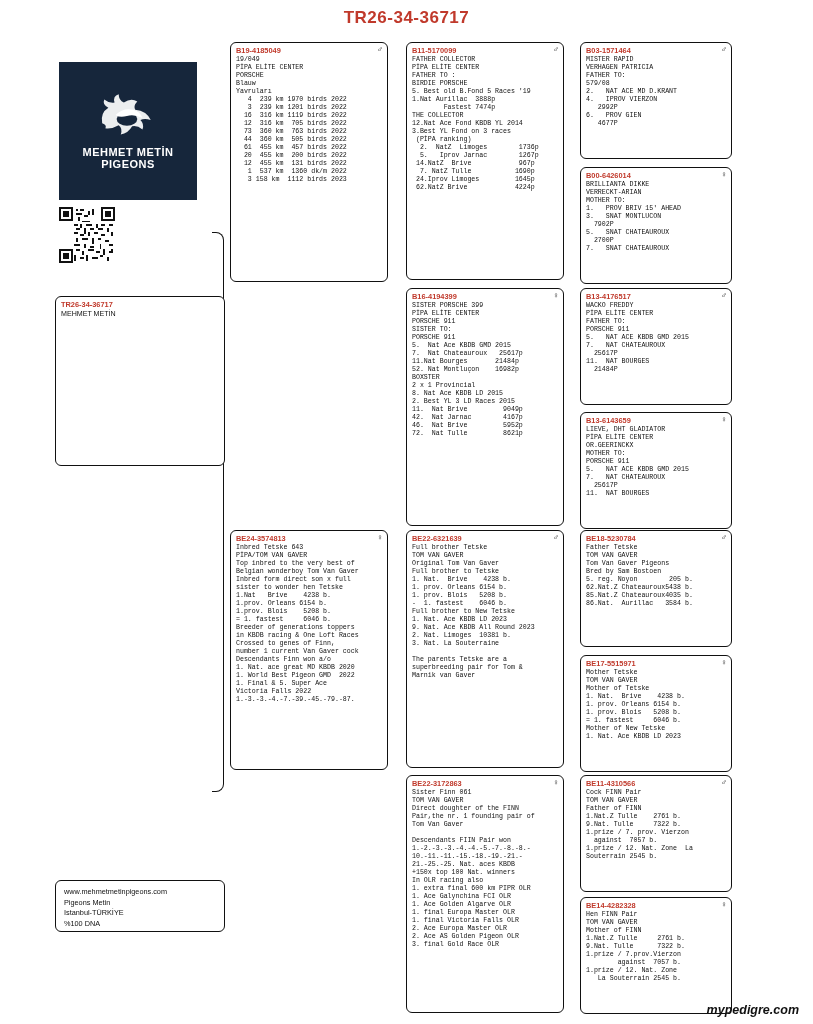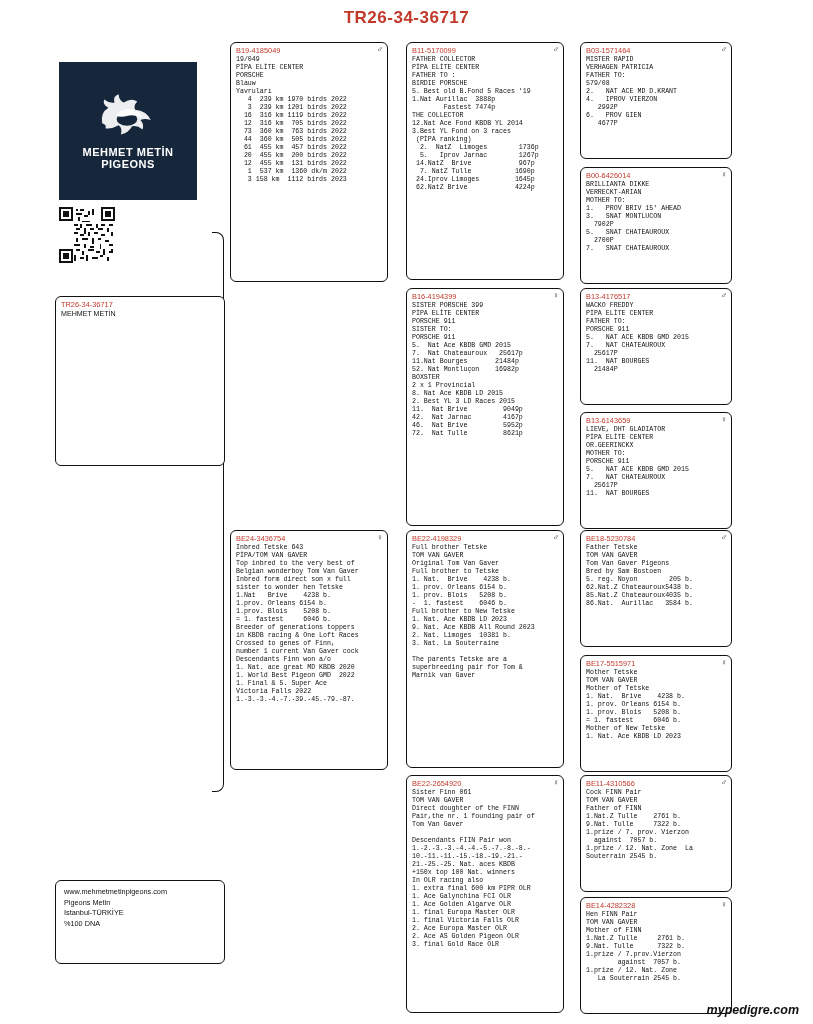--- a/index.html
+++ b/index.html
@@ -28,21 +28,21 @@
     border:1.2px solid #111;
     border-radius:6px;
     background:#fff;
     box-sizing:border-box;
     padding:3px 4px 2px 5px;
     overflow:hidden;
     line-height:1.22;
   }
   .ring{
     color:#c0392b;
-    font-weight:normal;
+    font-weight:bold;
     font-size:7.4px;
     display:inline-block;
   }
   .sex{
     float:right;
     font-size:8px;
     color:#111;
     line-height:1;
   }
   .body{
@@ -69,21 +69,21 @@
   .logo .ln2{font-size:11px;font-weight:bold;letter-spacing:.5px;text-align:right;}
   
   .qr{
     position:absolute;
     left:59px; top:207px;
     width:56px;height:56px;
   }
   .footerbox{
     position:absolute;
     left:55px; top:880px;
-    width:170px; height:84px;
+    width:170px; height:52px;
     border:1.2px solid #111;
     border-radius:6px;
     padding:6px 8px;
     box-sizing:border-box;
     font-size:7.3px;
     line-height:1.45;
   }
   .brand{
     position:absolute;
     right:14px; bottom:7px;
@@ -205,21 +205,21 @@
   44  360 km  505 birds 2022
   61  455 km  457 birds 2022
   20  455 km  200 birds 2022
   12  455 km  131 birds 2022
    1  537 km  1360 dk/m 2022
    3 158 km  1112 birds 2023</div>
 </div>
 
 <div class="card" style="left:230px;top:530px;width:158px;height:240px;">
   <span class="sex">♀</span>
-  <span class="ring">BE24-3436754</span>
+  <span class="ring">BE24-3574813</span>
   <div class="body mono">Inbred Tetske 643
 PİPA/TOM VAN GAVER
 Top inbred to the very best of
 Belgian wonderboy Tom Van Gaver
 Inbred form direct son x full
 sister to wonder hen Tetske
 1.Nat   Brive    4238 b.
 1.prov. Orleans 6154 b.
 1.prov. Blois    5208 b.
 = 1. fastest     6046 b.
@@ -274,21 +274,21 @@
 8. Nat Ace KBDB LD 2015
 2. Best YL 3 LD Races 2015
 11.  Nat Brive         9049p
 42.  Nat Jarnac        4167p
 46.  Nat Brive         5952p
 72.  Nat Tulle         8621p</div>
 </div>
 
 <div class="card" style="left:406px;top:530px;width:158px;height:238px;">
   <span class="sex">♂</span>
-  <span class="ring">BE22-4198329</span>
+  <span class="ring">BE22-6321639</span>
   <div class="body mono">Full brother Tetske
 TOM VAN GAVER
 Original Tom Van Gaver
 Full brother to Tetske
 1. Nat.  Brive    4238 b.
 1. prov. Orleans 6154 b.
 1. prov. Blois   5208 b.
 -  1. fastest    6046 b.
 Full brother to New Tetske
 1. Nat. Ace KBDB LD 2023
@@ -296,21 +296,21 @@
 2. Nat. Limoges  10381 b.
 3. Nat. La Souterraine
 
 The parents Tetske are a
 superbreeding pair for Tom &amp;
 Marnik van Gaver</div>
 </div>
 
 <div class="card" style="left:406px;top:775px;width:158px;height:238px;">
   <span class="sex">♀</span>
-  <span class="ring">BE22-2654920</span>
+  <span class="ring">BE22-3172863</span>
   <div class="body mono">Sister Finn 061
 TOM VAN GAVER
 Direct doughter of the FINN
 Pair,the nr. 1 founding pair of
 Tom Van Gaver
 
 Descendants FIIN Pair won
 1.-2.-3.-3.-4.-4.-5.-7.-8.-8.-
 10.-11.-11.-15.-18.-19.-21.-
 21.-25.-25. Nat. aces KBDB

